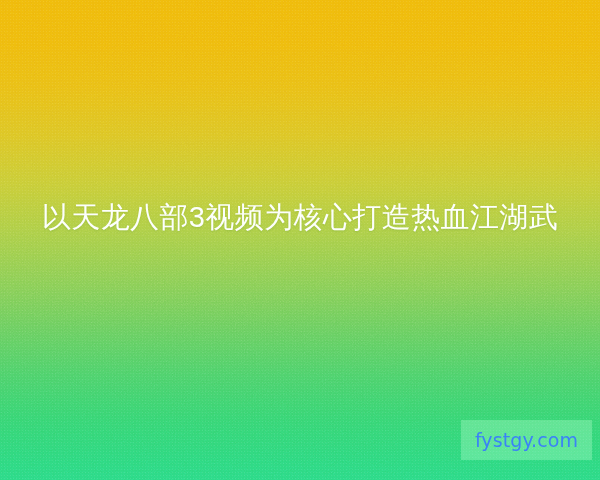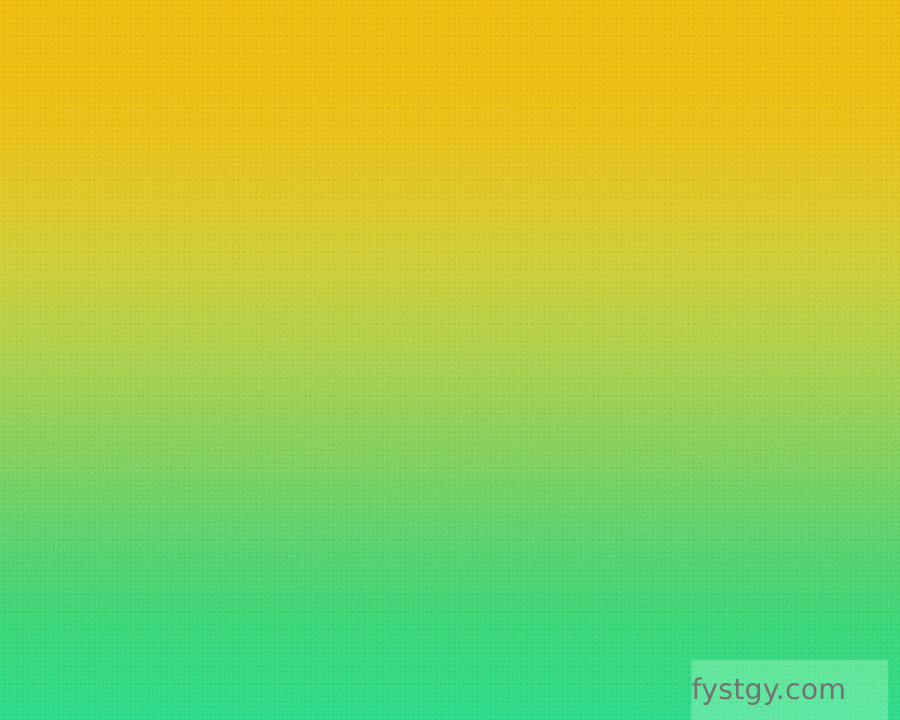--- a/index.html
+++ b/index.html
@@ -86,27 +86,28 @@
     line-height: 43px;
     letter-spacing: 0.4px;
     white-space: nowrap;
     text-shadow: 0 1px 2px rgba(60,120,40,0.18);
   }
 
   
   .watermark {
     position: absolute;
     left: 461px;
-    top: 440px;
+    top: 420px;
     width: 131px;
     height: 40px;
     display: flex;
     align-items: center;
+    justify-content: center;
     background: rgba(186, 255, 206, 0.34);
-    color: #737373;
+    color: #3b82f6;
     font-family: "DejaVu Sans", "Liberation Sans", sans-serif;
     font-size: 19px;
     font-weight: 400;
     letter-spacing: 0.1px;
     box-sizing: border-box;
   }
 </style>
 </head>
 <body>
 
@@ -120,19 +121,20 @@
         <feTurbulence type="fractalNoise" baseFrequency="0.9" numOctaves="3" stitchTiles="stitch"></feTurbulence>
         <feColorMatrix type="saturate" values="0"></feColorMatrix>
       </filter>
       <rect width="600" height="480" filter="url(#grain)"></rect>
     </svg>
   </div>
 
   <div class="cover-noise2"></div>
 
   <div class="title-block">
+    <span class="title-line">以天龙八部3视频为核心打造热血江湖武</span>
   </div>
 
   <div class="watermark">
     <span>fystgy.com</span>
   </div>
 
 </div>
 
 </body></html>

